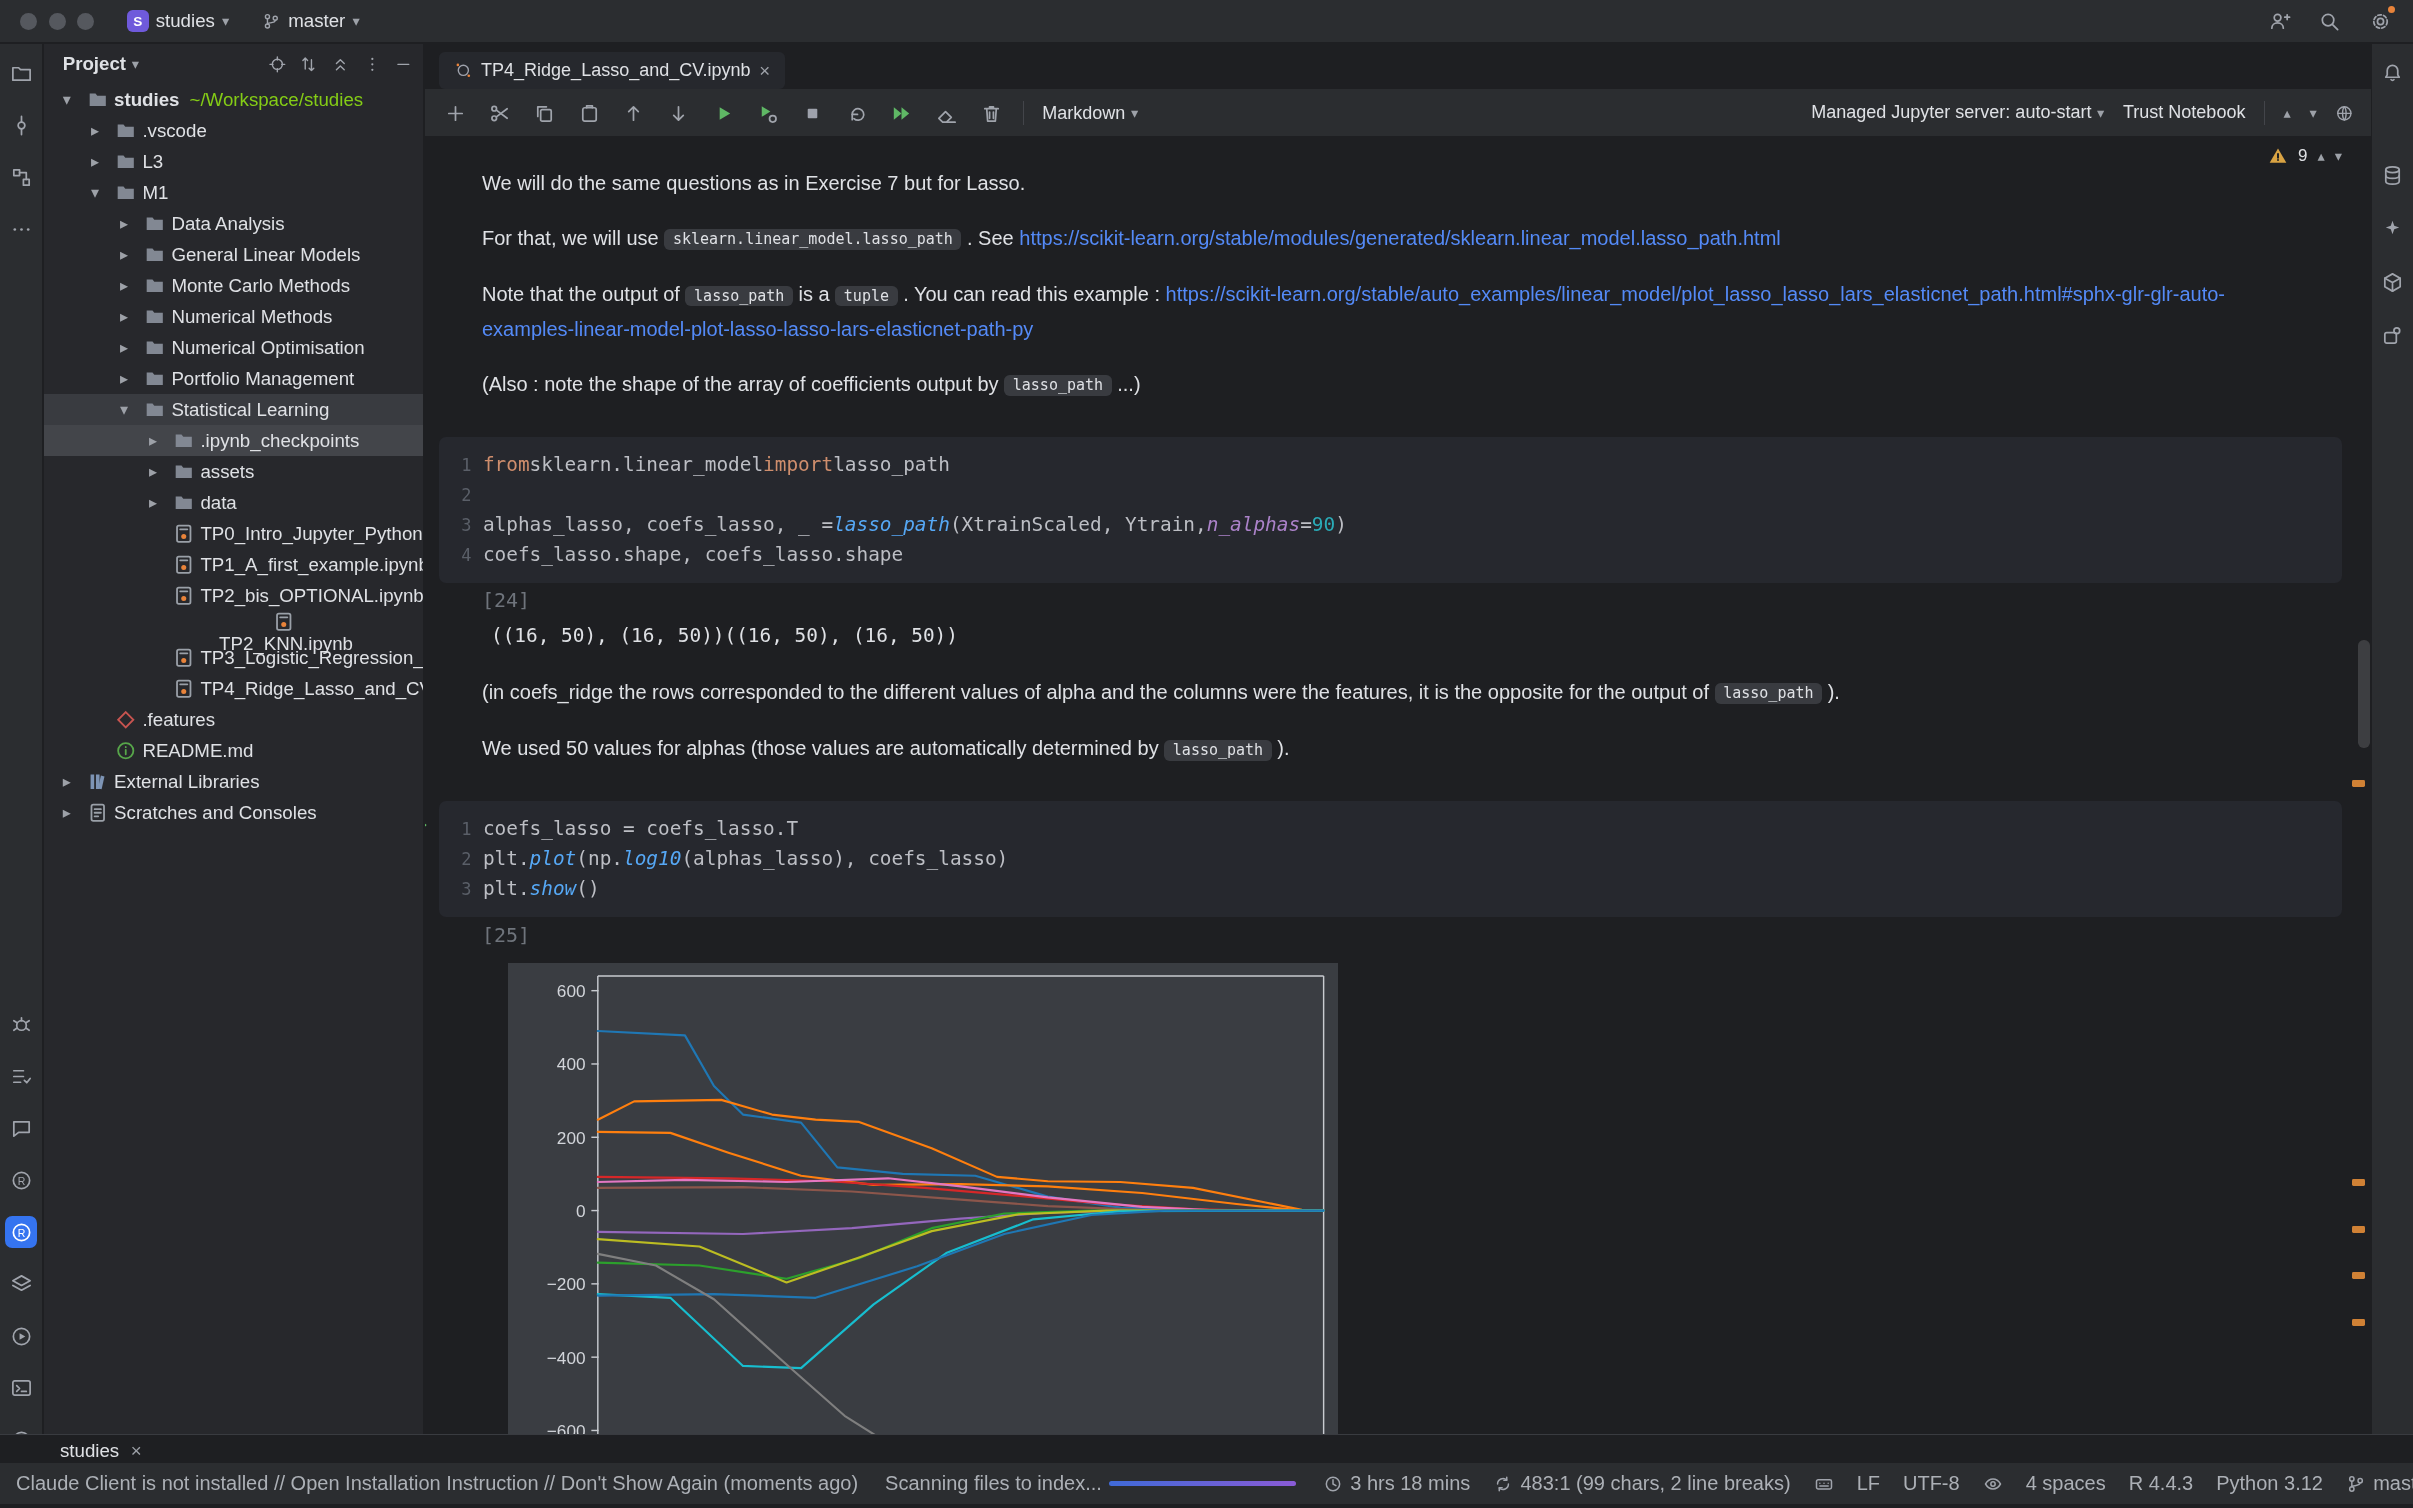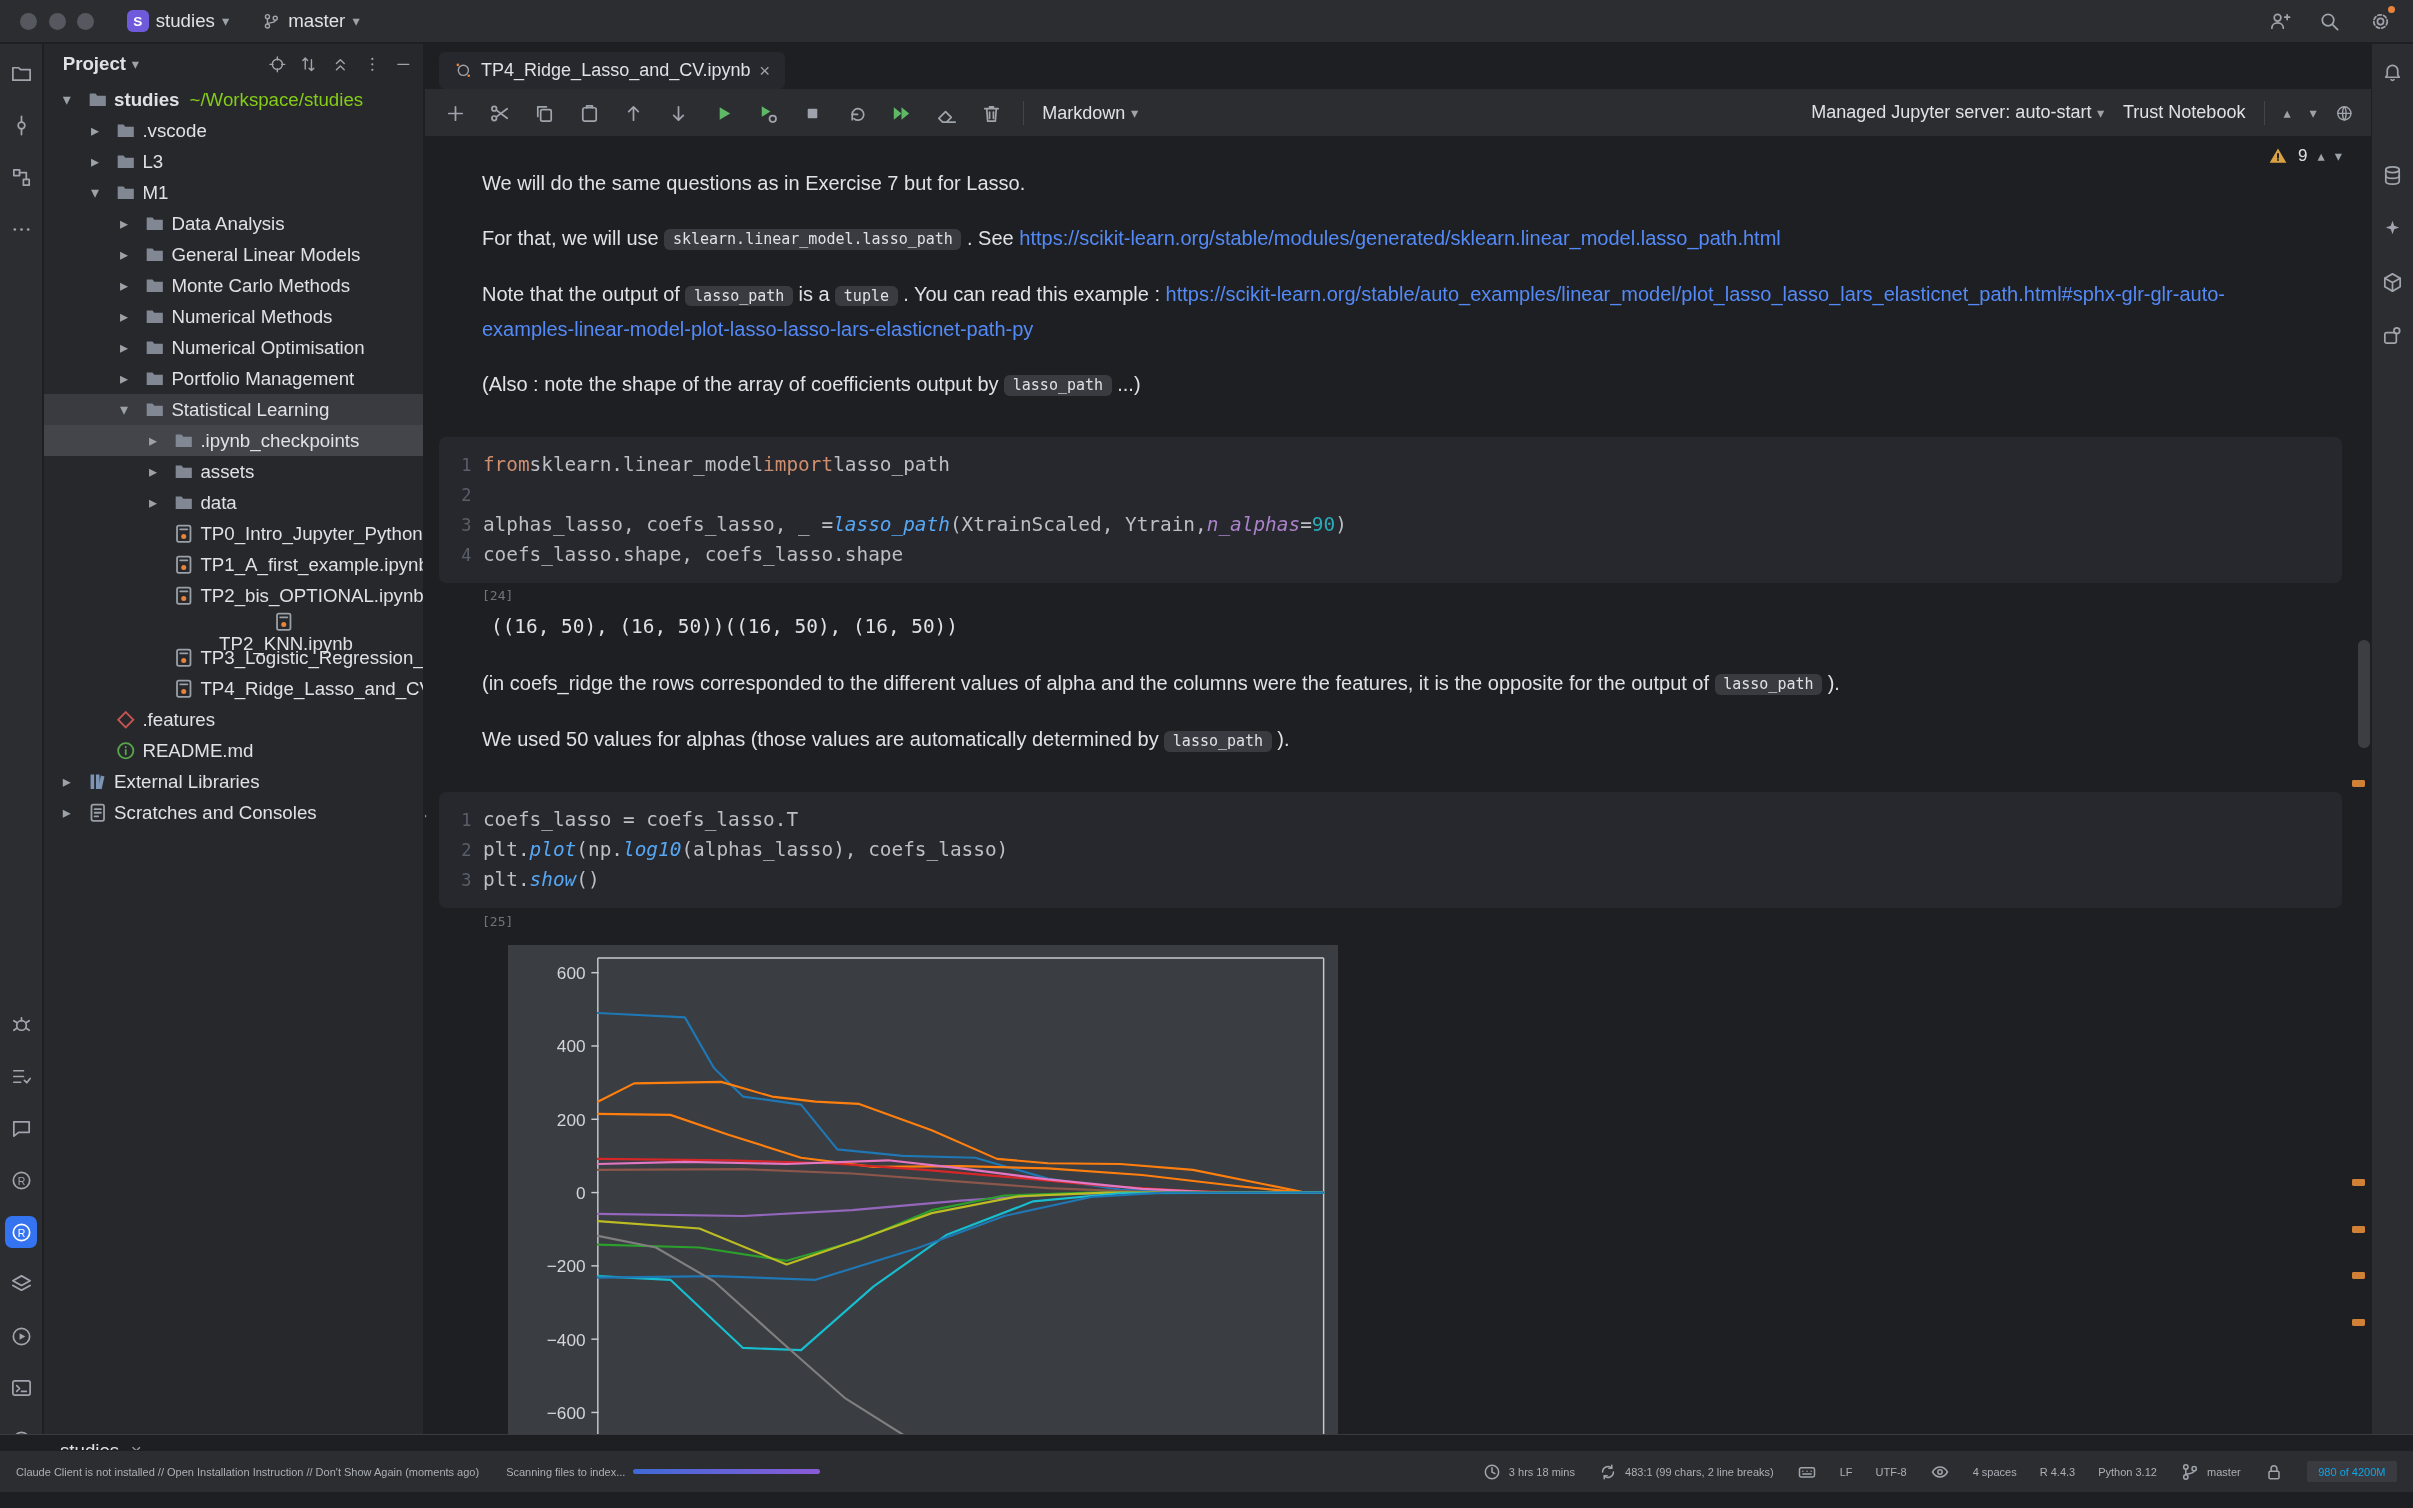--- a/index.html
+++ b/index.html
@@ -72,39 +72,39 @@
   .md-link { color:#548af7; }
 
   .cell { position:relative; margin:34px 29px 0 14.4px; background:#26282e; border-radius:7.2px; padding:13px 0; }
   .code-line { display:flex; font-size:19.4px; line-height:30px; font-family:"DejaVu Sans Mono","Liberation Mono",monospace; }
   .ln { width:32px; text-align:right; margin-right:11.5px; color:#5a5f68; font-size:17px; flex:none; }
   .tk-pl { color:#bcbec4; } .tk-kw { color:#cf8e6d; }
   .tk-fn { color:#56a8f5; font-style:italic; }
   .tk-param { color:#ab82c9; font-style:italic; }
   .tk-num { color:#2aacb8; }
   .exec-label { margin:5.7px 0 0 57px; font-family:"DejaVu Sans Mono","Liberation Mono",monospace;
-    font-size:13px; color:#6f747c; }
+    font-size:20px; color:#6f747c; }
   .cell-output { margin:11.5px 0 0 66px; font-family:"DejaVu Sans Mono","Liberation Mono",monospace;
     font-size:19.4px; color:#dfe1e5; }
   .run-arrow { position:absolute; left:-33px; top:11.5px; }
 
   #figure { margin:16px 0 0 83px; width:830px; height:496px; background:#3a3d42; }
 
   #inspections { position:absolute; top:102px; right:29px; display:flex; align-items:center; gap:10px;
     font-size:17px; color:#dfe1e5; }
   .stripe-mark { position:absolute; right:5.7px; width:13px; height:6.5px; background:#d08135; border-radius:1.4px; }
   #scroll-thumb { position:absolute; right:1.4px; top:596px; width:11.5px; height:108px;
     background:rgba(255,255,255,.14); border-radius:5.7px; }
 
   
   #bottom-row { position:absolute; left:0; right:0; bottom:42px; height:32px; background:#1e1f22;
     border-top:0.7px solid #393b40; display:flex; align-items:center; padding-left:60px; gap:11.5px; font-size:18.7px; }
-  #statusbar { position:absolute; left:0; right:0; bottom:16px; height:42px; background:#2b2d30;
+  #statusbar { position:absolute; left:0; right:0; bottom:4px; height:42px; background:#2b2d30;
     border-top:0.7px solid #1e1f22; display:flex; align-items:center; gap:27px; padding:0 16px;
-    font-size:11px; color:#acb0b6; white-space:nowrap;justify-content:space-between; }
+    font-size:20px; color:#acb0b6; white-space:nowrap;justify-content:space-between; }
   .sb-item { display:flex; align-items:center; gap:7.2px; }
   .sb-right { margin-left:auto; display:flex; align-items:center; gap:23px; }
   .progress-track { width:187px; height:5.7px; border-radius:2.9px;
     background:linear-gradient(90deg,#3f6ad8,#8a5bd6); }
   .mem-chip { background:#393b40; border-radius:2px; padding:4.3px 11.5px; color:#0ea5e9; }
   .sb-ic { width:20px; height:20px; stroke:#a0a4ac; fill:none; stroke-width:1.8; stroke-linecap:round; stroke-linejoin:round; }
 </style>
 </head>
 <body>
 

